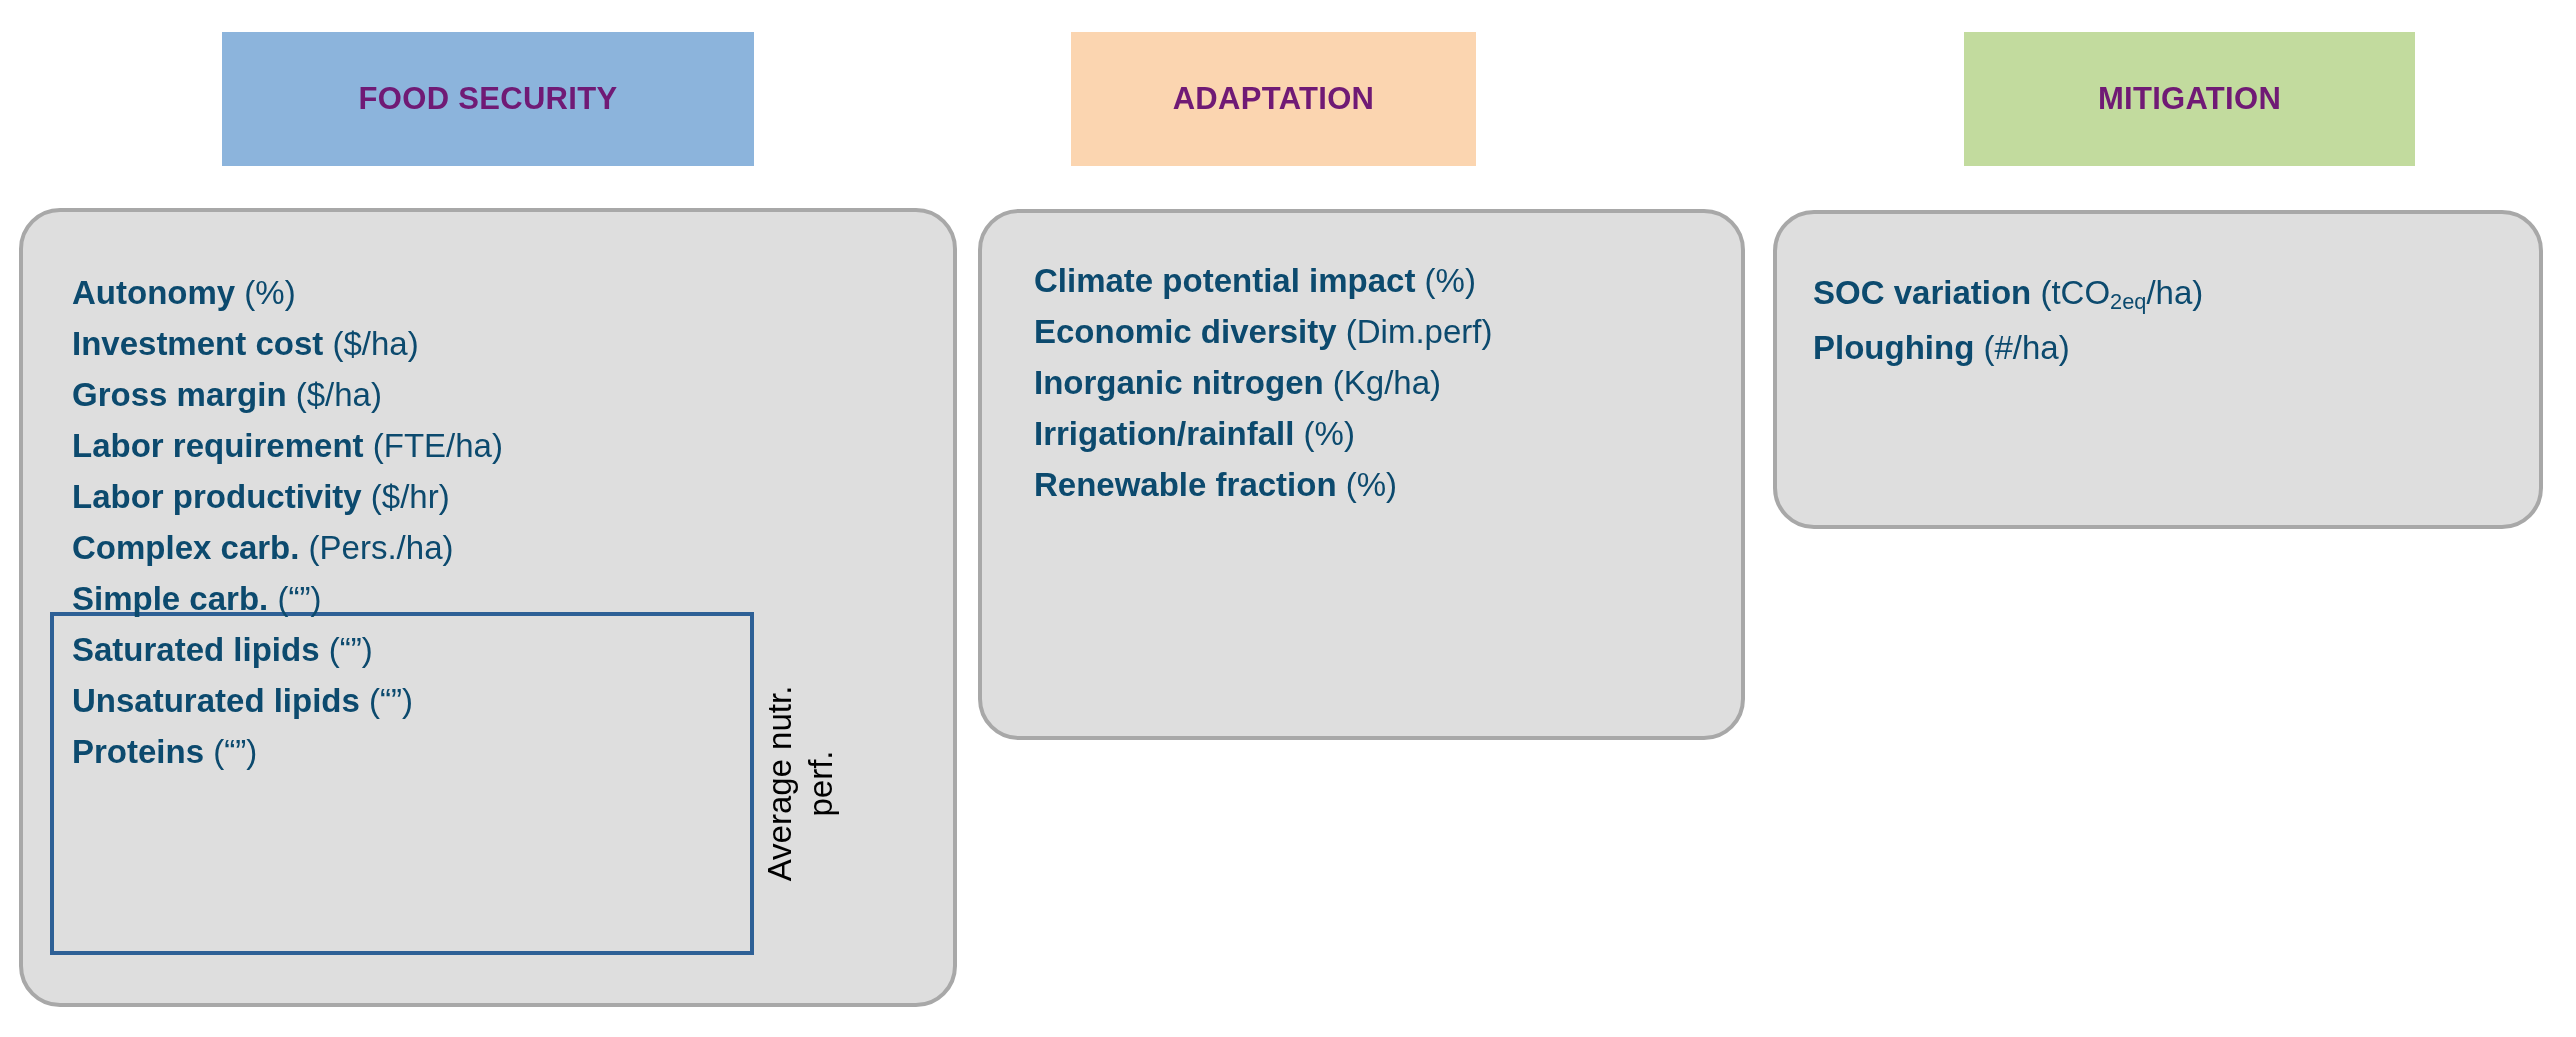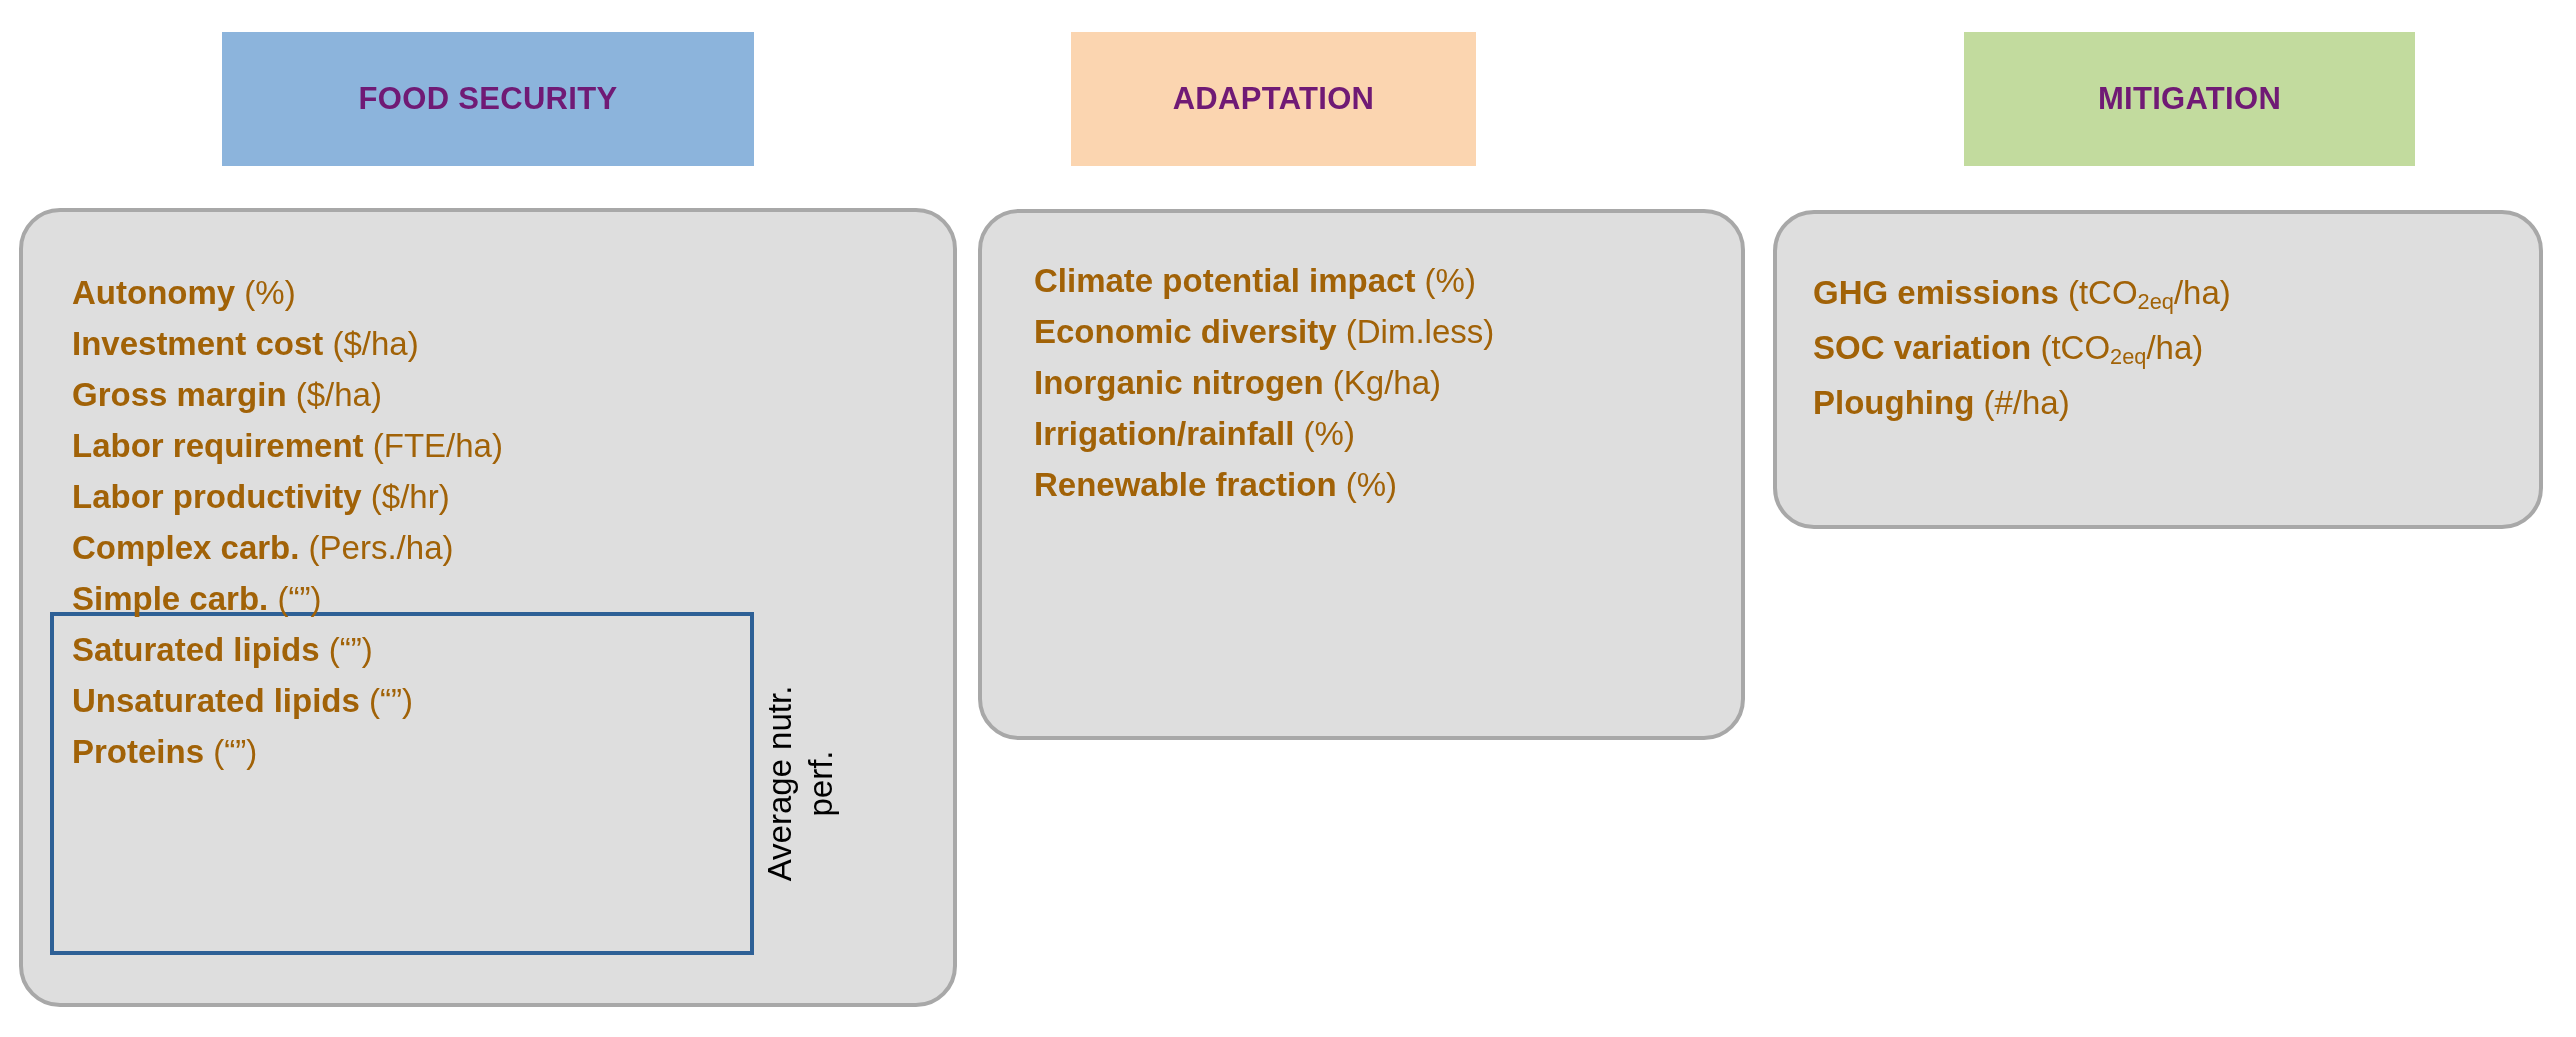--- a/index.html
+++ b/index.html
@@ -71,21 +71,21 @@
     margin: 0;
     padding: 0;
   }
   #list-food-security  { left: 72px;  top: 267px;  }
   #list-adaptation     { left: 1034px; top: 255px;  }
   #list-mitigation     { left: 1813px; top: 267px;  }
 
   .indicator-item {
     font-size: 33px;
     line-height: 51px;
-    color: #a16207;
+    color: #0c4a6e;
     white-space: nowrap;
   }
   .indicator-name {
     font-weight: bold;
   }
   .indicator-unit {
     font-weight: normal;
   }
   .indicator-unit sub {
     font-size: 0.66em;
@@ -199,42 +199,38 @@
   </li>
 </ul>
 
 <ul class="indicator-list" id="list-adaptation">
   <li class="indicator-item">
     <span class="indicator-name">Climate potential impact</span>
     <span class="indicator-unit">(%)</span>
   </li>
   <li class="indicator-item">
     <span class="indicator-name">Economic diversity</span>
-    <span class="indicator-unit">(Dim.less)</span>
+    <span class="indicator-unit">(Dim.perf)</span>
   </li>
   <li class="indicator-item">
     <span class="indicator-name">Inorganic nitrogen</span>
     <span class="indicator-unit">(Kg/ha)</span>
   </li>
   <li class="indicator-item">
     <span class="indicator-name">Irrigation/rainfall</span>
     <span class="indicator-unit">(%)</span>
   </li>
   <li class="indicator-item">
     <span class="indicator-name">Renewable fraction</span>
     <span class="indicator-unit">(%)</span>
   </li>
 </ul>
 
 <ul class="indicator-list" id="list-mitigation">
   <li class="indicator-item">
-    <span class="indicator-name">GHG emissions</span>
-    <span class="indicator-unit"><span>(tCO</span><sub>2eq</sub><span>/ha)</span></span>
-  </li>
-  <li class="indicator-item">
     <span class="indicator-name">SOC variation</span>
     <span class="indicator-unit"><span>(tCO</span><sub>2eq</sub><span>/ha)</span></span>
   </li>
   <li class="indicator-item">
     <span class="indicator-name">Ploughing</span>
     <span class="indicator-unit"><span>(#/ha)</span><sub></sub><span></span></span>
   </li>
 </ul>
 
 

